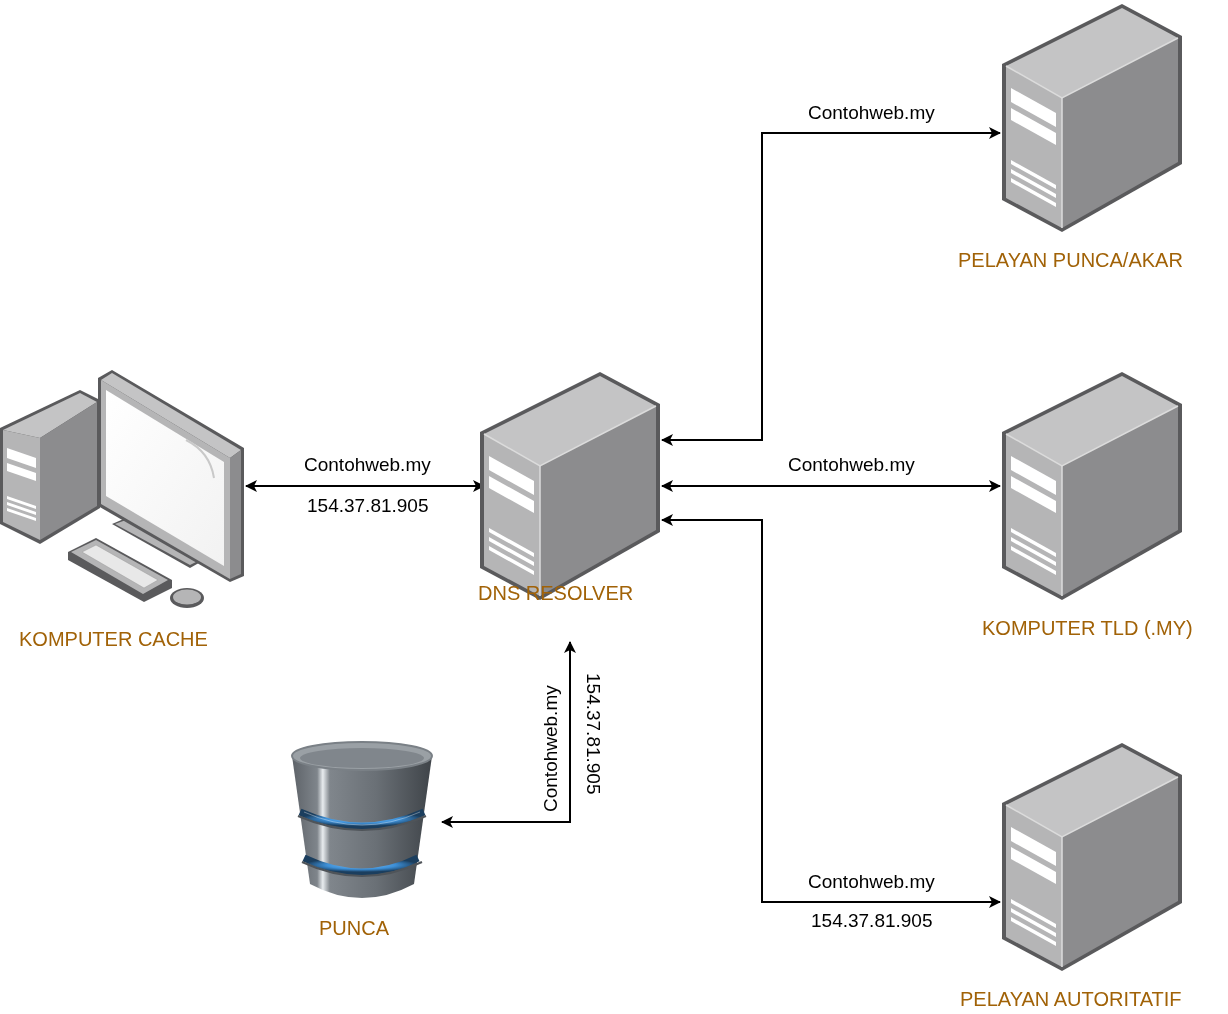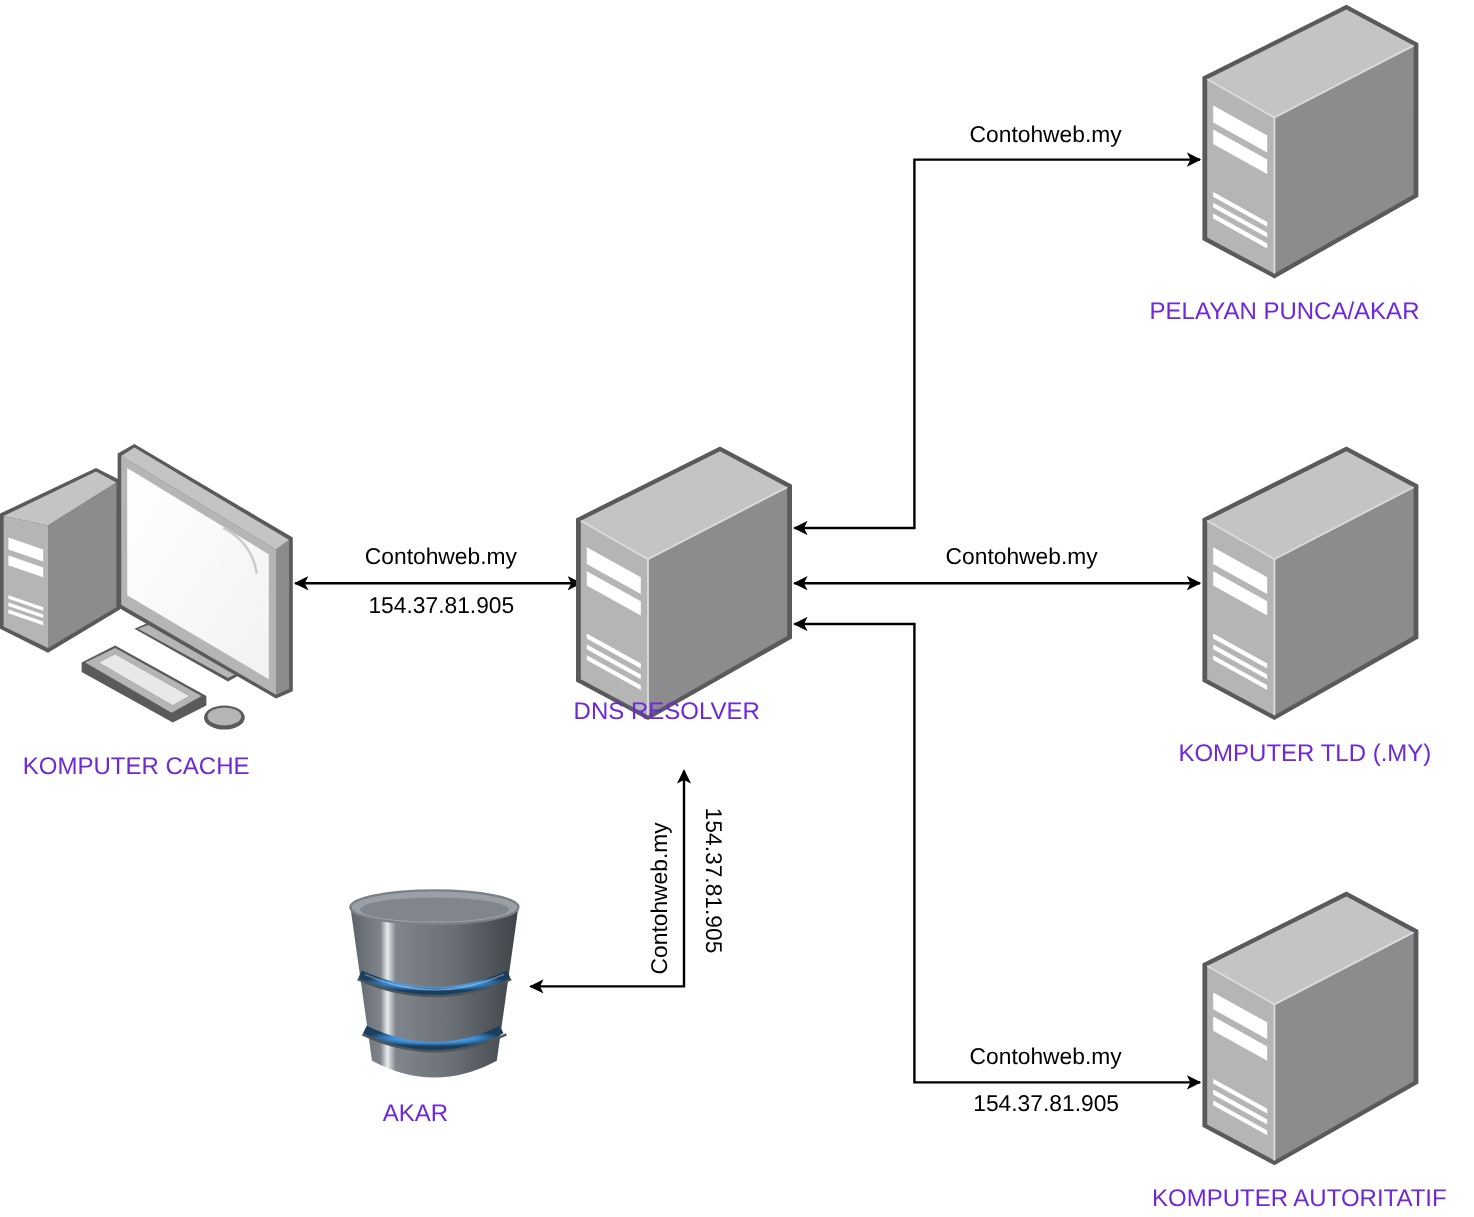--- a/index.html
+++ b/index.html
@@ -1,19 +1,19 @@
 <!DOCTYPE html>
 <html><head>
   <meta charset="utf-8">
   <style>
     html, body { margin: 0; padding: 0; background: #ffffff; }
     body { width: 1228px; height: 1014px; position: relative; overflow: hidden;
            font-family: "Liberation Sans", sans-serif; color: #000; }
     #canvas { position: absolute; left: 0; top: 0; }
-    .lbl { position: absolute; font-size: 20px; white-space: nowrap; line-height: 1; color: #6d28d9; }
+    .lbl { position: absolute; font-size: 20px; white-space: nowrap; line-height: 1; color: #a16207; }
     .edge-lbl { position: absolute; font-size: 19px; white-space: nowrap; line-height: 1; color: #000; }
     .vert-up { transform-origin: left top; transform: rotate(-90deg); }
     .vert-down { transform-origin: left top; transform: rotate(90deg); }
   </style>
 </head>
 <body>
 
 <svg id="canvas" width="1228" height="1014" viewBox="0 0 1228 1014">
   <defs>
     <marker id="arrow" viewBox="0 0 12 12" refX="11" refY="6" markerWidth="12" markerHeight="12" orient="auto-start-reverse" markerUnits="userSpaceOnUse">
@@ -110,24 +110,24 @@
     <path d="M10,72 Q72,100 134,72" fill="none" stroke="url(#glow)" stroke-width="7"></path>
     <path d="M14,72 Q72,98 130,72" fill="none" stroke="#ffffff" stroke-opacity="0.35" stroke-width="1"></path>
     <path d="M14,118 Q72,146 128,118" fill="none" stroke="url(#glow)" stroke-width="7"></path>
     <path d="M8,76 Q72,104 136,76" fill="none" stroke="#4f5459" stroke-width="2"></path>
     <path d="M12,122 Q72,150 132,122" fill="none" stroke="#4f5459" stroke-width="2"></path>
   </g>
 </svg>
 
 <div class="lbl" style="left:19px; top:629px;">KOMPUTER CACHE</div>
 <div class="lbl" style="left:478px; top:583px;">DNS RESOLVER</div>
-<div class="lbl" style="left:319px; top:918px;">AKAR</div>
+<div class="lbl" style="left:319px; top:918px;">PUNCA</div>
 <div class="lbl" style="left:958px; top:250px;">PELAYAN PUNCA/AKAR</div>
 <div class="lbl" style="left:982px; top:618px;">KOMPUTER TLD (.MY)</div>
-<div class="lbl" style="left:960px; top:989px;">KOMPUTER AUTORITATIF</div>
+<div class="lbl" style="left:960px; top:989px;">PELAYAN AUTORITATIF</div>
 
 <div class="edge-lbl" style="left:304px; top:455px;">Contohweb.my</div>
 <div class="edge-lbl" style="left:307px; top:496px;">154.37.81.905</div>
 
 <div class="edge-lbl" style="left:808px; top:103px;">Contohweb.my</div>
 <div class="edge-lbl" style="left:788px; top:455px;">Contohweb.my</div>
 <div class="edge-lbl" style="left:808px; top:872px;">Contohweb.my</div>
 <div class="edge-lbl" style="left:811px; top:911px;">154.37.81.905</div>
 
 <div class="edge-lbl vert-up" style="left:541px; top:812px;">Contohweb.my</div>

